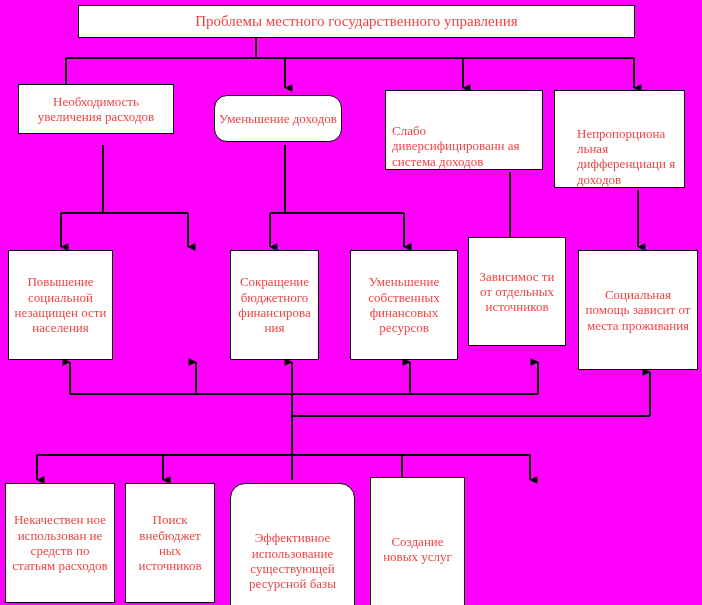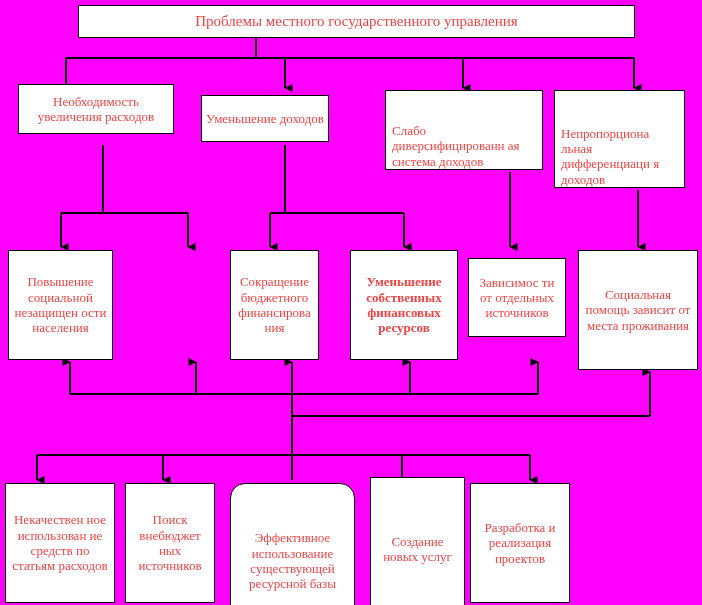--- a/index.html
+++ b/index.html
@@ -91,55 +91,52 @@
     </g>
   </svg>
 
   <div class="node title-node" style="left:78px;top:5px;width:557px;height:33px;">
     <span>Проблемы местного государственного управления</span>
   </div>
 
   <div class="node r2" style="left:18px;top:84px;width:156px;height:50px;justify-content:center;">
     <span>Необходимость увеличения расходов</span>
   </div>
-  <div class="node r2" style="left:201px;top:95px;width:128px;height:47px;">
+  <div class="node r2" style="left:214px;top:95px;width:128px;height:47px;border-radius:13px;">
     <span>Уменьшение доходов</span>
   </div>
   <div class="node r2 left" style="left:385px;top:90px;width:158px;height:80px;">
     <span>Слабо диверсифицированн ая система доходов</span>
   </div>
-  <div class="node r2 left" style="left:554px;top:90px;width:131px;height:98px;">
+  <div class="node r2 left" style="left:554px;top:90px;width:131px;height:98px;padding-left:16px;">
     <span>Непропорциона льная дифференциаци я доходов</span>
   </div>
 
   <div class="node r3" style="left:8px;top:250px;width:105px;height:110px;">
     <span>Повышение социальной незащищен ости населения</span>
   </div>
   <div class="node r3" style="left:230px;top:250px;width:89px;height:110px;">
     <span>Сокращение бюджетного финансирова ния</span>
   </div>
-  <div class="node r3" style="left:350px;top:250px;width:108px;height:110px;font-weight:bold;">
+  <div class="node r3" style="left:350px;top:250px;width:108px;height:110px;">
     <span>Уменьшение собственных финансовых ресурсов</span>
   </div>
-  <div class="node r3" style="left:468px;top:258px;width:98px;height:79px;">
+  <div class="node r3" style="left:468px;top:237px;width:98px;height:109px;">
     <span>Зависимос ти от отдельных источников</span>
   </div>
   <div class="node r3" style="left:578px;top:250px;width:120px;height:120px;">
     <span>Социальная помощь зависит от места проживания</span>
   </div>
 
   <div class="node r4" style="left:5px;top:483px;width:110px;height:120px;">
     <span>Некачествен ное использован ие средств по статьям расходов</span>
   </div>
   <div class="node r4" style="left:125px;top:483px;width:90px;height:120px;">
     <span>Поиск внебюджет ных источников</span>
   </div>
   <div class="node r4" style="left:230px;top:483px;width:125px;height:156px;border-radius:15px;">
     <span>Эффективное использование существующей ресурсной базы</span>
   </div>
   <div class="node r4" style="left:370px;top:477px;width:95px;height:144px;">
     <span>Создание новых услуг</span>
   </div>
-  <div class="node r4" style="left:470px;top:483px;width:100px;height:120px;">
-    <span>Разработка и реализация проектов</span>
-  </div>
 
 </div>
 
 </body></html>

